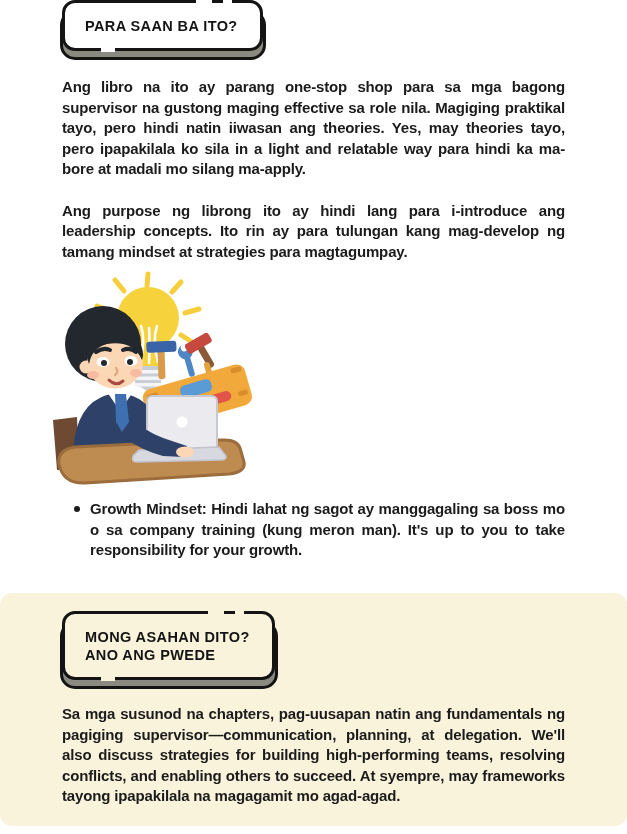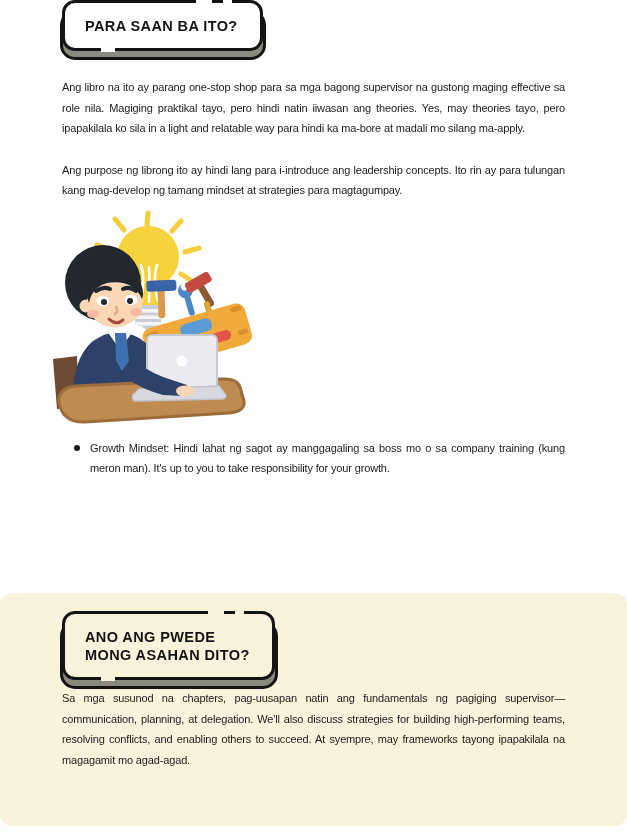--- a/index.html
+++ b/index.html
@@ -52,22 +52,22 @@
   .sketch-gap.g1 { right: 48px; width: 16px; }
   .sketch-gap.g2 { right: 28px; width: 9px; }
   .sketch-gap.bottom { top: auto; bottom: -4px; left: 36px; width: 14px; }
   .on-white-gap { background: #ffffff; }
   .on-cream-gap { background: #faf3dc; }
 
   .badge-wrap-1 { }
 
   
   .para {
-    font-size: 11px;
-    font-weight: 400;
+    font-size: 15px;
+    font-weight: 700;
     line-height: 20.5px;
     letter-spacing: -0.15px;
     text-align: justify;
   }
   .para-1 { margin-top: 26px; }
   .para-2 { margin-top: 21px; }
 
   
   .media-row {
     display: flex;
@@ -106,21 +106,21 @@
     position: absolute;
     left: 0;
     top: 593px;
     width: 627px;
     height: 233px;
     background: #faf3dc;
     border-radius: 12px;
     padding: 18px 62px 0 62px;
   }
   .cream .badge-wrap { padding-top: 0; }
-  .para-3 { margin-top: 8px; }
+  .para-3 { margin-top: 24px; }
 </style>
 </head>
 <body>
 
 <div class="page">
   <div class="content">
 
     <div class="badge-wrap-1">
       <div class="badge">
         <div class="badge-shadow"></div>
@@ -230,20 +230,20 @@
   </div>
 
   <div class="cream">
     <div class="badge-wrap">
       <div class="badge">
         <div class="badge-shadow"></div>
         <div class="badge-box on-cream">
           <span class="sketch-gap g1 on-cream-gap"></span>
           <span class="sketch-gap g2 on-cream-gap"></span>
           <span class="sketch-gap bottom on-cream-gap"></span>
+          <div>MONG ASAHAN DITO?</div>
           <div>ANO ANG PWEDE</div>
-          <div>MONG ASAHAN DITO?</div>
         </div>
       </div>
     </div>
     <p class="para para-3">Sa mga susunod na chapters, pag-uusapan natin ang fundamentals ng pagiging supervisor—communication, planning, at delegation. We'll also discuss strategies for building high-performing teams, resolving conflicts, and enabling others to succeed. At syempre, may frameworks tayong ipapakilala na magagamit mo agad-agad.</p>
   </div>
 </div>
 
 </body></html>

